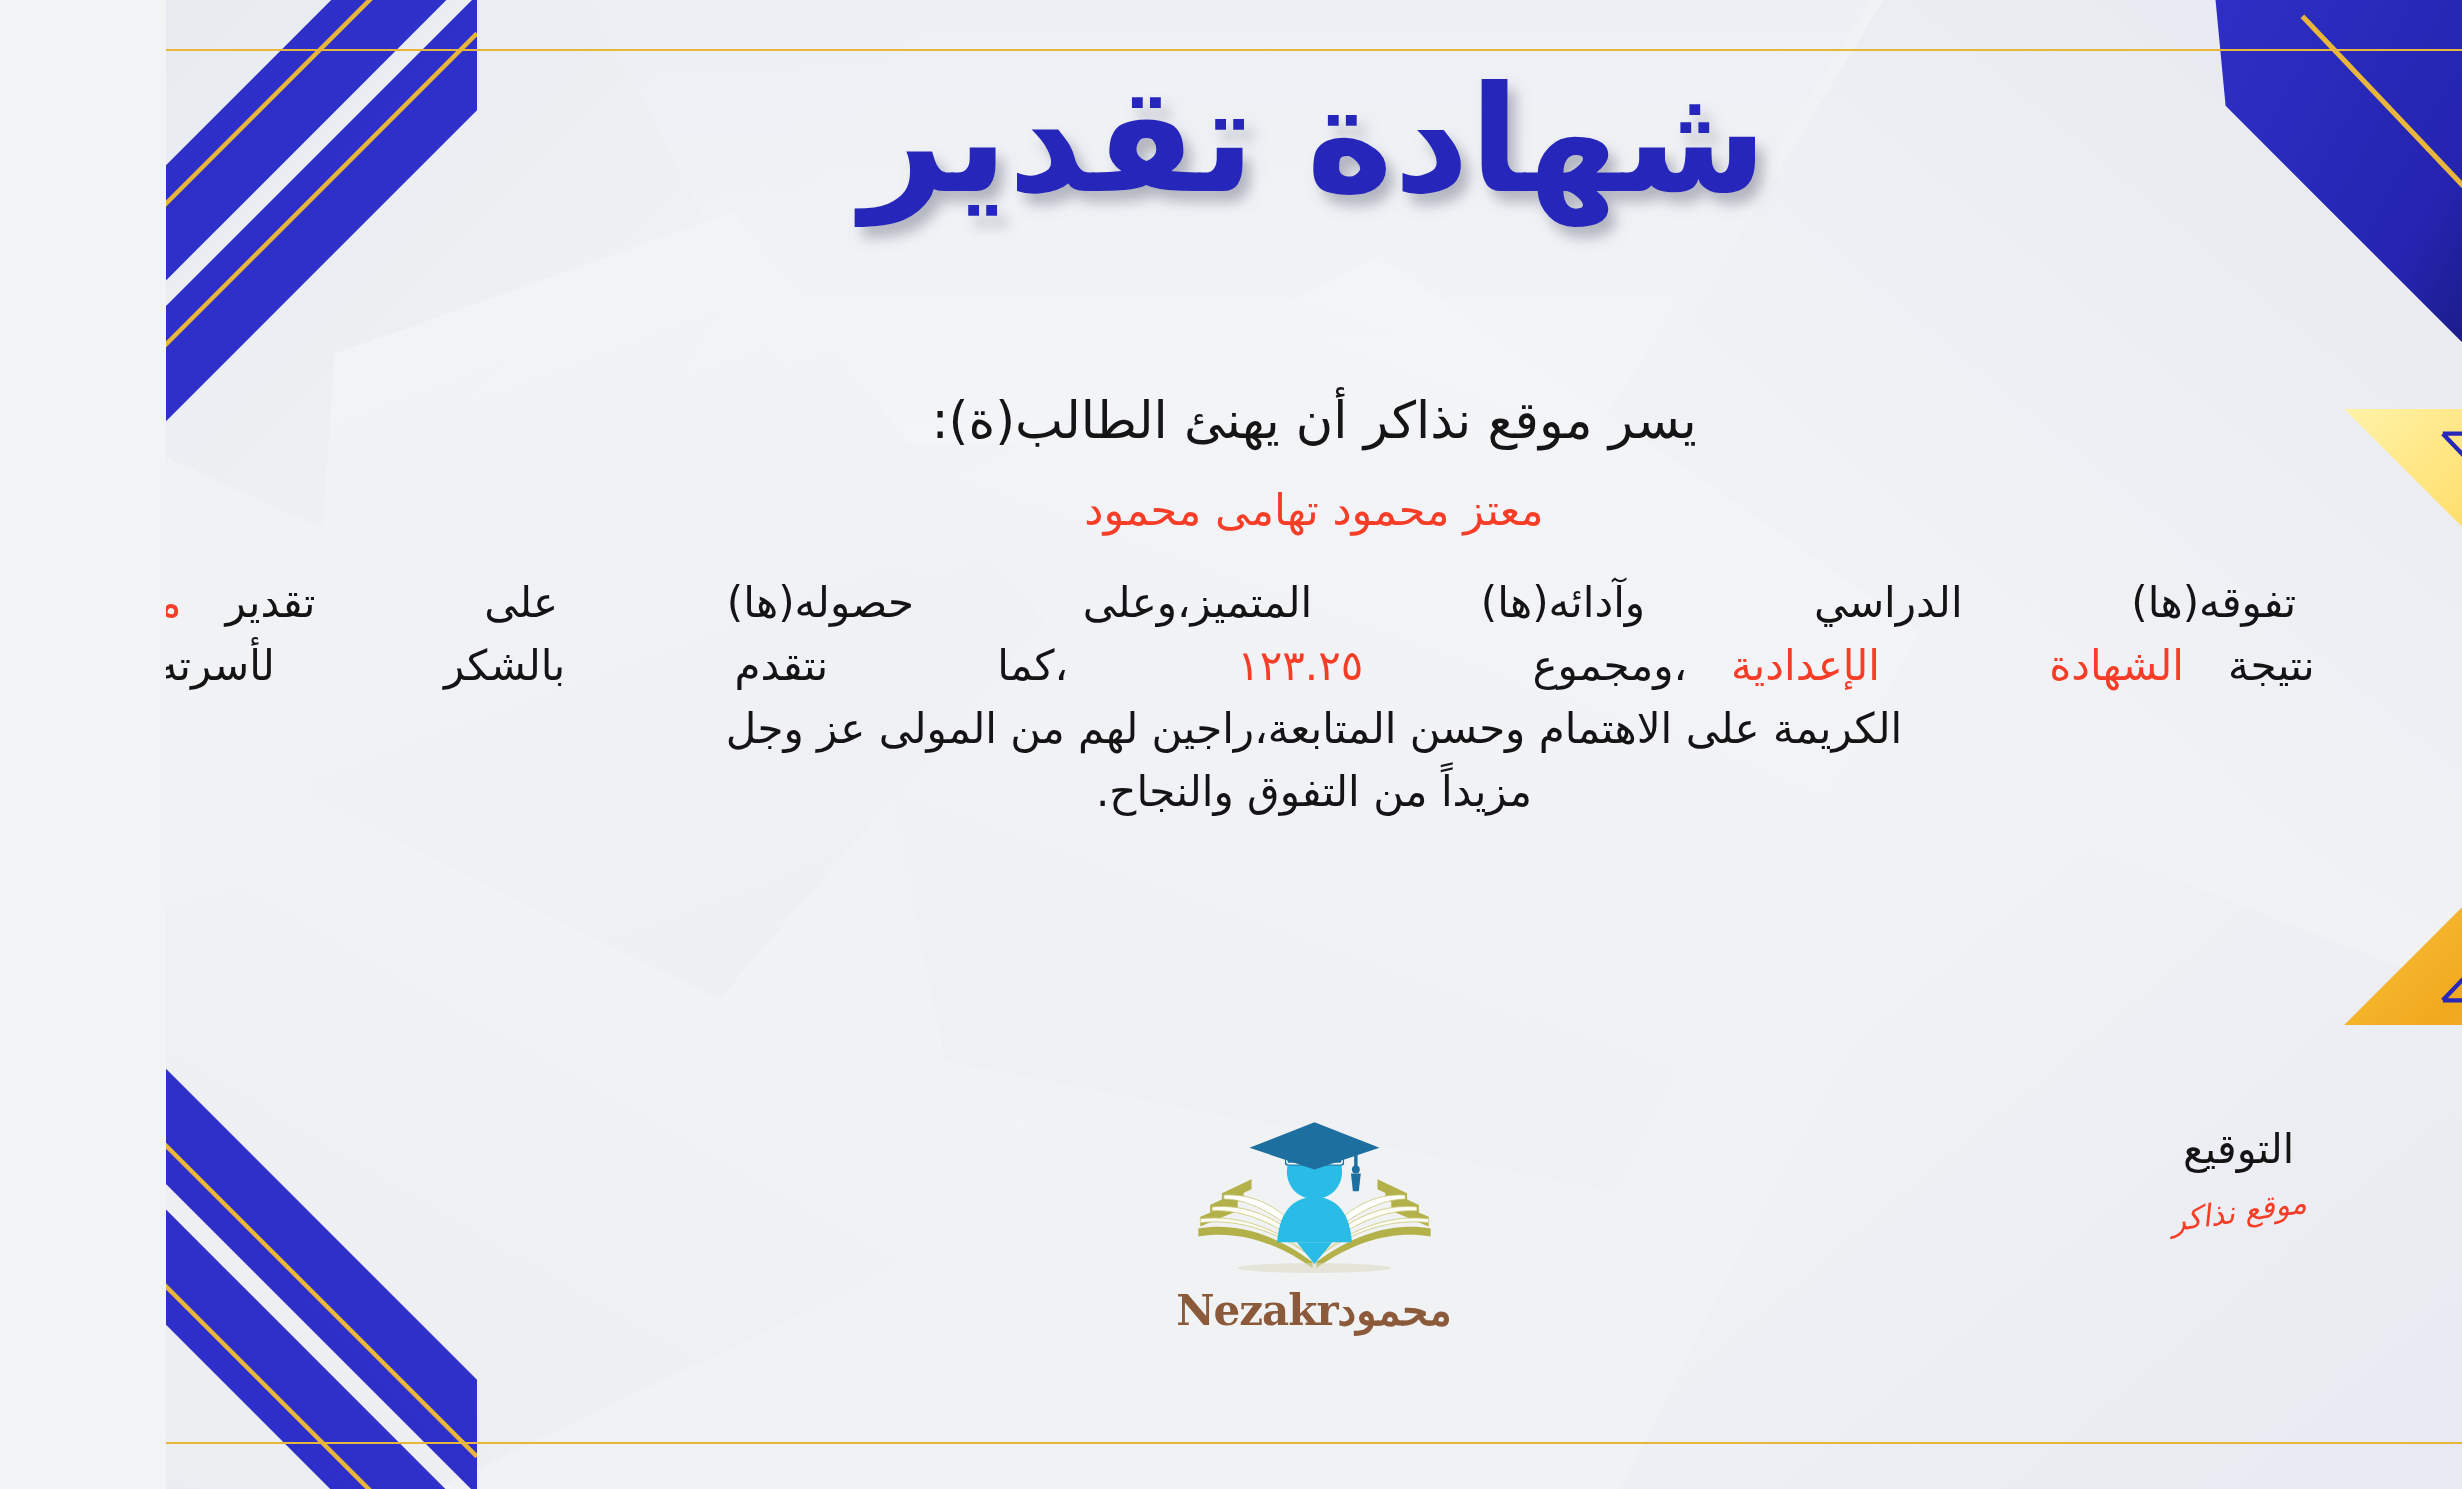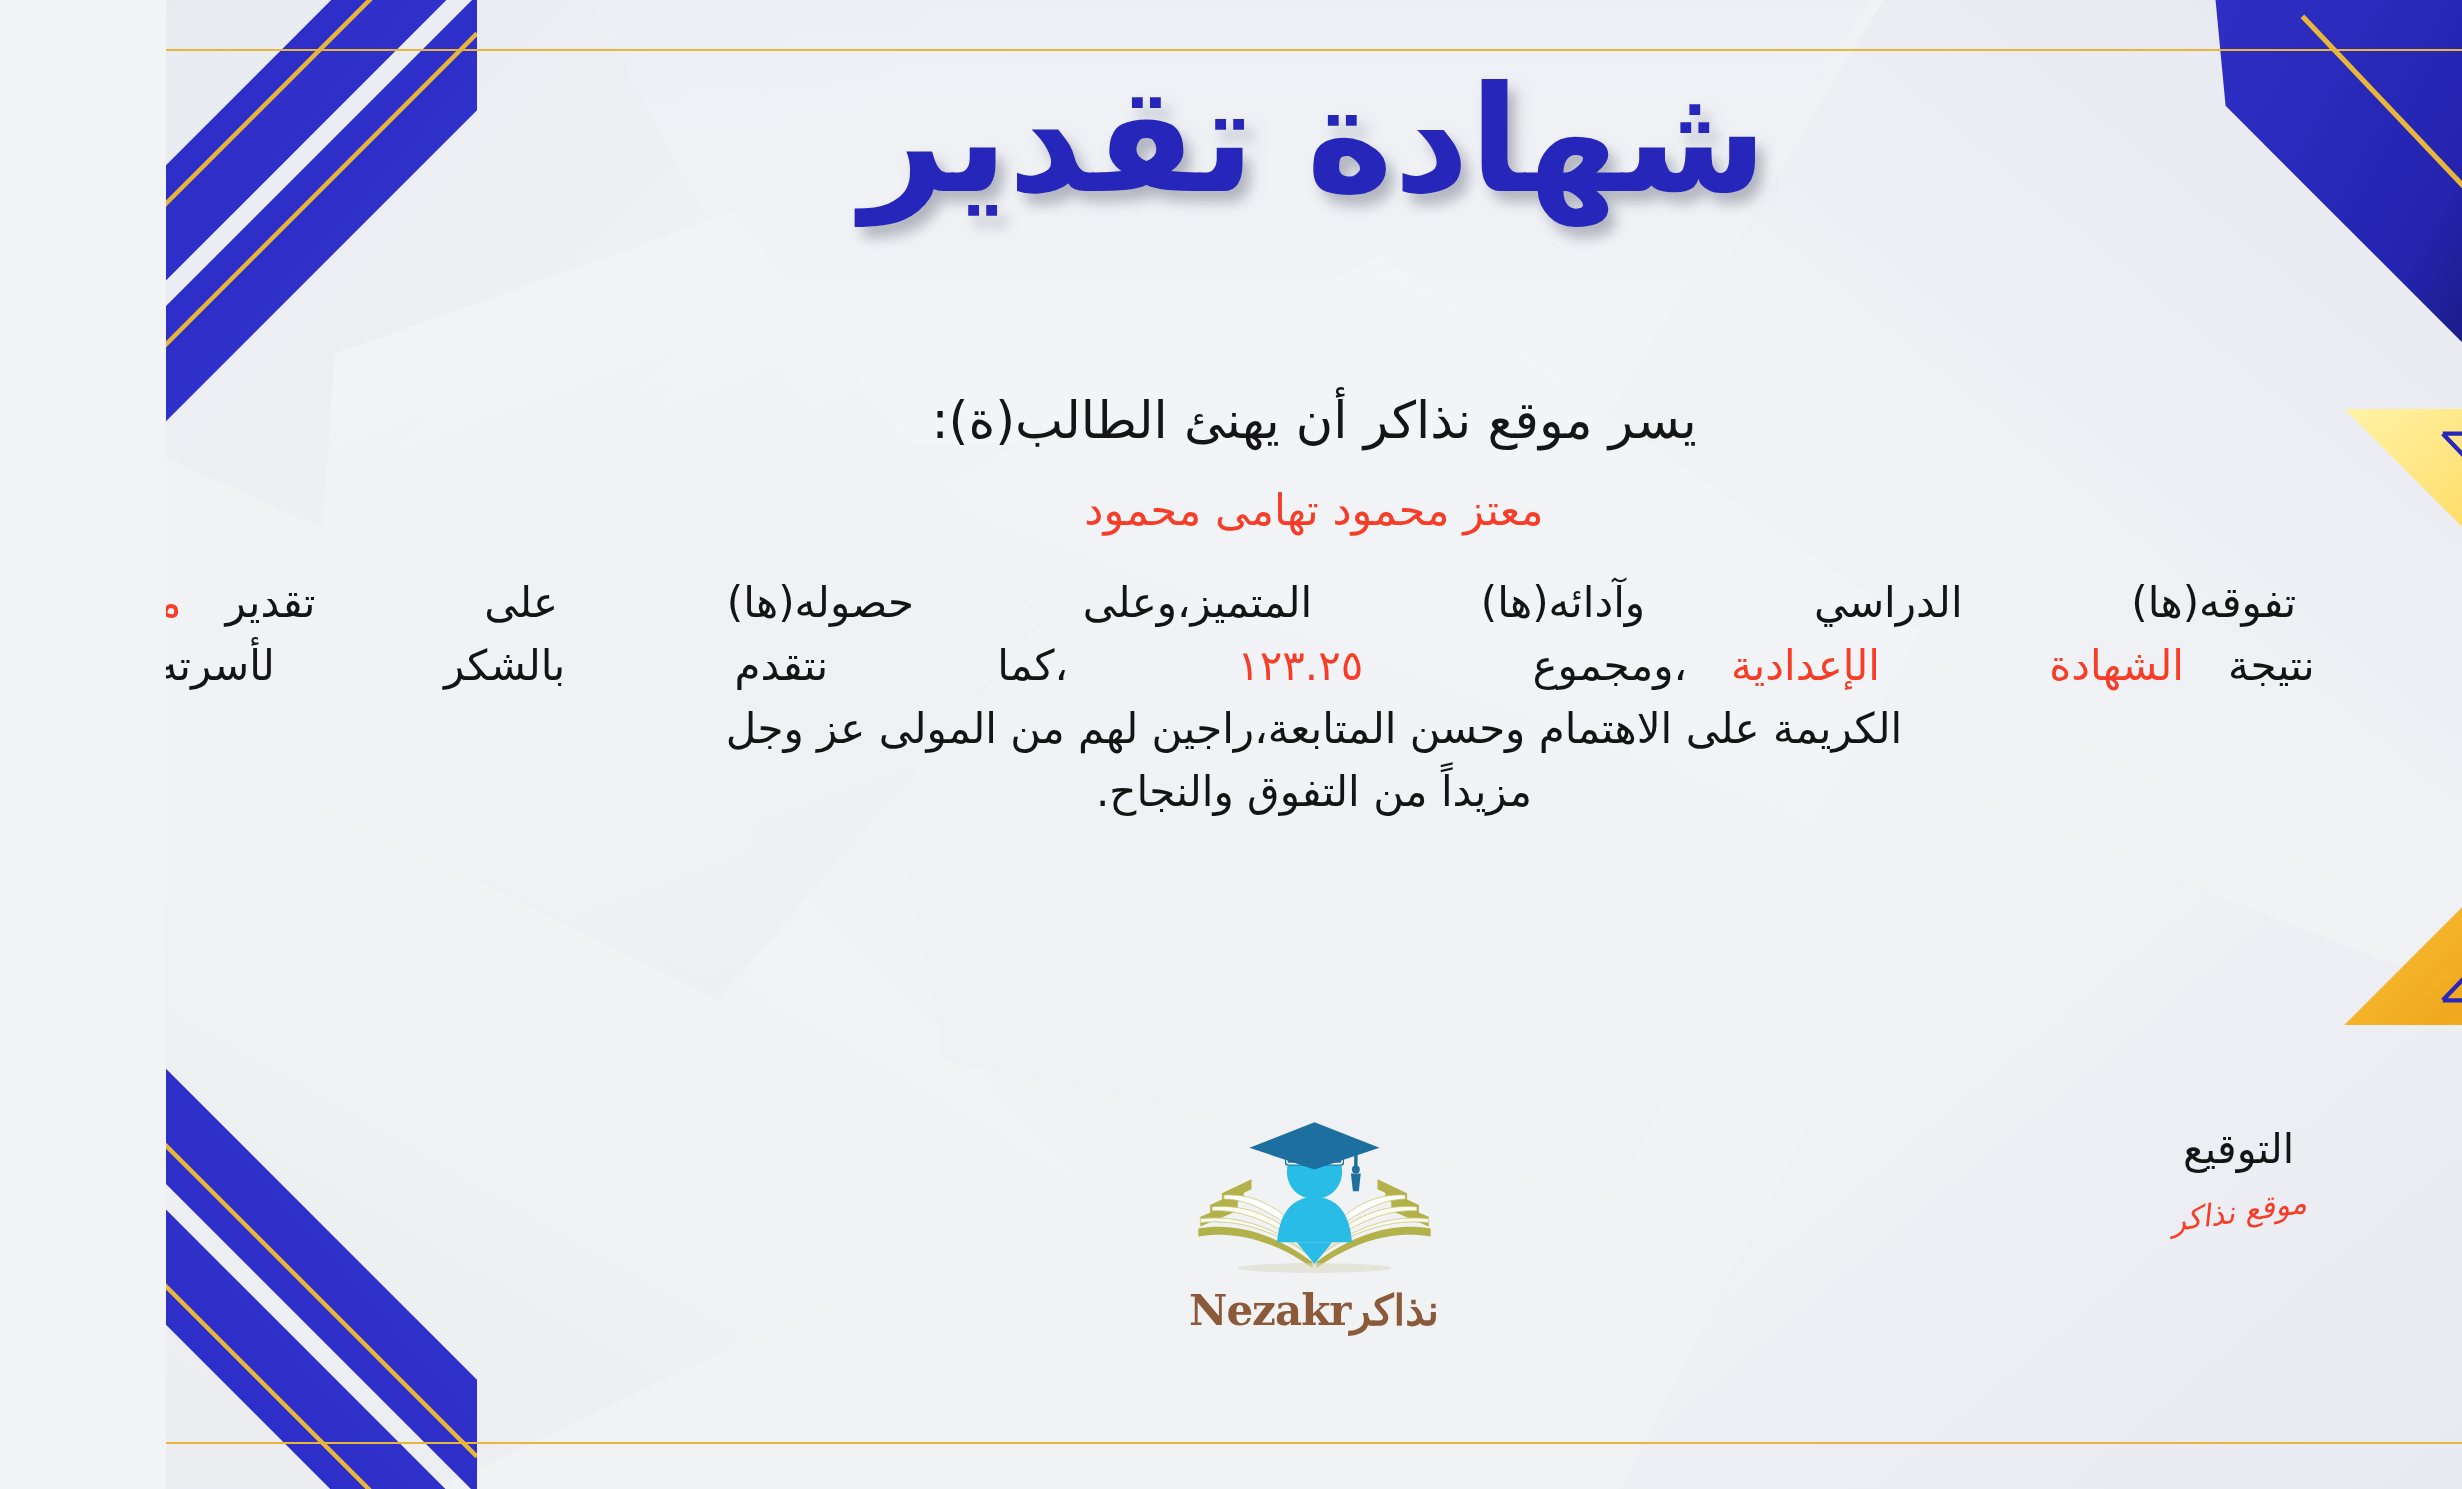--- a/index.html
+++ b/index.html
@@ -298,17 +298,17 @@
       <rect x="100" y="28" width="60" height="18" rx="2" fill="#1d6fa0"></rect>
       <rect x="102" y="30" width="56" height="14" rx="1.5" fill="none" stroke="#ffffff" stroke-width="1.6"></rect>
 
       <path d="M130,2 L196,28 L130,50 L64,28 Z" fill="#1d6fa0"></path>
 
       <path d="M172,30 L172,48" stroke="#1d6fa0" stroke-width="3.5" fill="none"></path>
       <circle cx="172" cy="50" r="4" fill="#1d6fa0"></circle>
       <path d="M167,54 L177,54 L175,72 L169,72 Z" fill="#1d6fa0"></path>
     </svg>
     <div class="logo-word">
-      <span>نذاكر</span><span class="lat">Nezakr</span>
+      <span>محمود</span><span class="lat">Nezakr</span>
     </div>
   </div>
 </div>
 
 
 </body></html>

